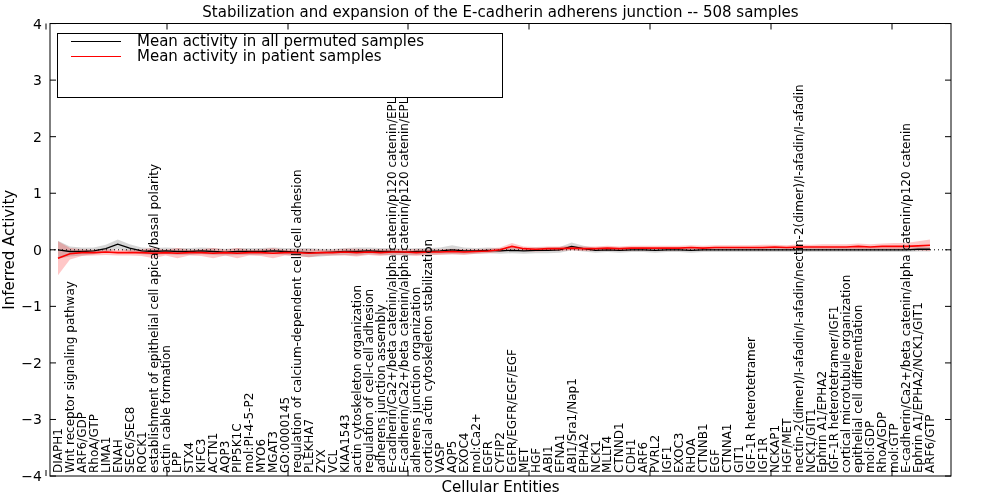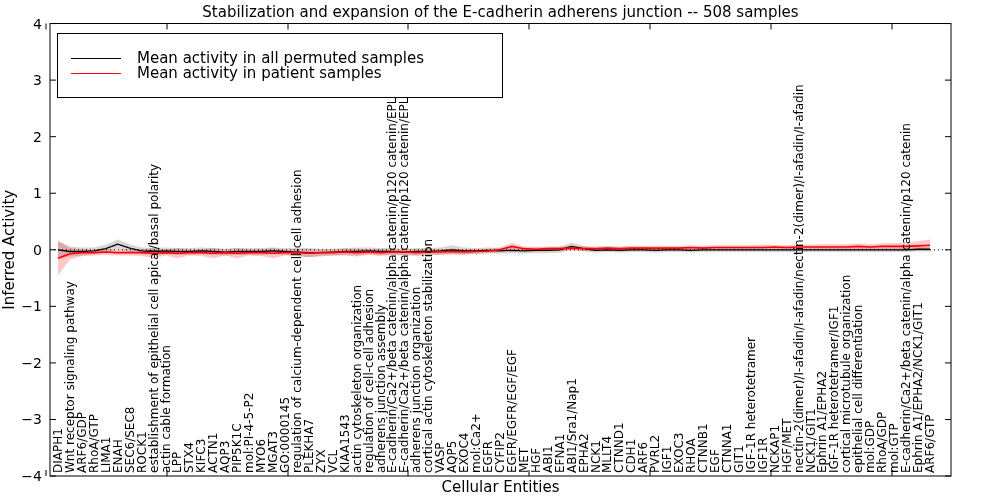--- a/index.html
+++ b/index.html
@@ -1,21 +1,21 @@
 <!DOCTYPE html>
 <html><head>
 <meta charset="utf-8">
 <style>
   html,body{margin:0;padding:0;background:#ffffff;}
   body{width:1000px;height:500px;overflow:hidden;font-family:"DejaVu Sans",sans-serif;}
   .fig{position:relative;width:1000px;height:500px;background:#ffffff;}
   svg{position:absolute;left:0;top:0;}
   .legend{position:absolute;left:57px;top:33px;width:446px;height:65px;box-sizing:border-box;
           background:#ffffff;border:1px solid #000;display:flex;flex-direction:column;
-          justify-content:center;padding-left:13px;z-index:5;}
+          justify-content:flex-start;padding-left:13px;z-index:5;}
   .legend-row{display:flex;align-items:center;gap:16px;}
   .legend-swatch{display:inline-block;width:50px;height:0;border-top:1.7px solid #000;}
   .legend-label{font-size:15px;color:#000;line-height:1;}
 </style>
 </head>
 <body>
 
 <div class="fig">
   <svg id="chart" width="1000" height="500" viewBox="0 0 1000 500">
       <polygon points="58,240.7504 69.945,246.40640000000002 81.89,247.5376 93.83500000000001,247.5376 105.78,244.70960000000002 117.725,239.6192 129.67000000000002,244.144 141.615,247.5376 153.56,248.10320000000002 165.505,247.5376 177.45,248.10320000000002 189.395,248.10320000000002 201.34,247.5376 213.285,248.10320000000002 225.23000000000002,248.6688 237.175,248.10320000000002 249.12,248.10320000000002 261.065,248.10320000000002 273.01,247.5376 284.95500000000004,248.10320000000002 296.9,248.10320000000002 308.845,248.10320000000002 320.79,248.6688 332.735,248.6688 344.68,248.10320000000002 356.625,247.5376 368.57,247.5376 380.515,248.10320000000002 392.46000000000004,248.10320000000002 404.40500000000003,248.6688 416.35,248.10320000000002 428.295,248.10320000000002 440.24,247.5376 452.185,245.2752 464.13,247.5376 476.075,248.10320000000002 488.02,247.5376 499.96500000000003,248.10320000000002 511.91,247.5376 523.855,248.10320000000002 535.8,247.5376 547.745,247.5376 559.69,246.972 571.635,242.4472 583.58,245.8408 595.525,248.10320000000002 607.47,247.5376 619.415,248.10320000000002 631.36,247.5376 643.3050000000001,247.5376 655.25,248.10320000000002 667.195,247.5376 679.14,247.5376 691.085,248.10320000000002 703.03,247.5376 714.975,247.5376 726.9200000000001,247.5376 738.865,247.5376 750.8100000000001,247.5376 762.755,247.5376 774.7,247.5376 786.645,247.5376 798.59,247.5376 810.535,247.5376 822.48,247.5376 834.4250000000001,247.5376 846.37,247.5376 858.315,247.5376 870.26,247.5376 882.205,247.5376 894.15,247.5376 906.095,247.5376 918.04,246.972 929.985,246.972 929.985,251.4968 918.04,251.4968 906.095,252.06240000000003 894.15,252.06240000000003 882.205,252.06240000000003 870.26,252.06240000000003 858.315,252.06240000000003 846.37,252.06240000000003 834.4250000000001,252.06240000000003 822.48,252.06240000000003 810.535,252.06240000000003 798.59,252.06240000000003 786.645,252.06240000000003 774.7,252.06240000000003 762.755,252.06240000000003 750.8100000000001,252.06240000000003 738.865,252.06240000000003 726.9200000000001,252.06240000000003 714.975,252.06240000000003 703.03,252.06240000000003 691.085,252.62800000000001 679.14,252.06240000000003 667.195,252.06240000000003 655.25,252.62800000000001 643.3050000000001,252.06240000000003 631.36,252.06240000000003 619.415,252.62800000000001 607.47,252.06240000000003 595.525,252.62800000000001 583.58,251.4968 571.635,250.3656 559.69,252.62800000000001 547.745,253.1936 535.8,253.1936 523.855,253.75920000000002 511.91,253.1936 499.96500000000003,253.75920000000002 488.02,253.1936 476.075,253.75920000000002 464.13,254.3248 452.185,254.3248 440.24,254.3248 428.295,254.8904 416.35,254.8904 404.40500000000003,255.45600000000002 392.46000000000004,254.8904 380.515,254.8904 368.57,254.3248 356.625,255.45600000000002 344.68,254.8904 332.735,255.45600000000002 320.79,256.5872 308.845,257.1528 296.9,256.02160000000003 284.95500000000004,254.8904 273.01,254.3248 261.065,254.8904 249.12,254.8904 237.175,254.8904 225.23000000000002,255.45600000000002 213.285,254.8904 201.34,254.3248 189.395,254.8904 177.45,254.8904 165.505,254.3248 153.56,254.8904 141.615,254.3248 129.67000000000002,252.06240000000003 117.725,248.6688 105.78,252.62800000000001 93.83500000000001,254.3248 81.89,255.45600000000002 69.945,256.5872 58,258.8496 " fill="rgba(0,0,0,0.16)" stroke="none"></polygon>

